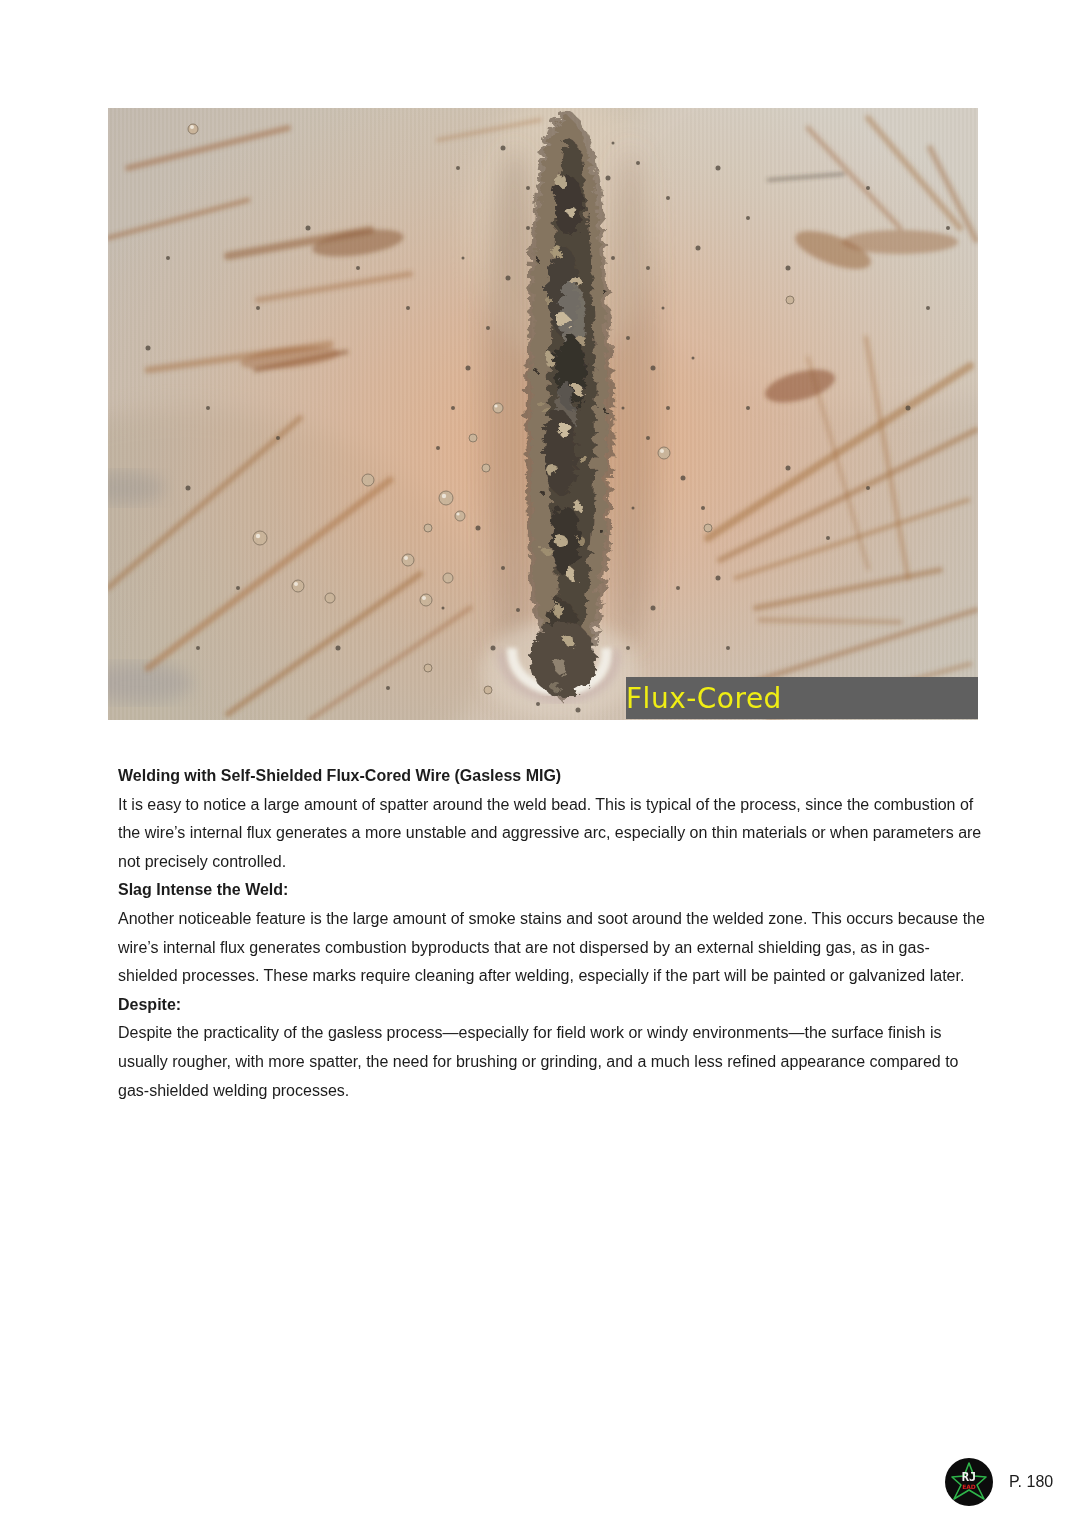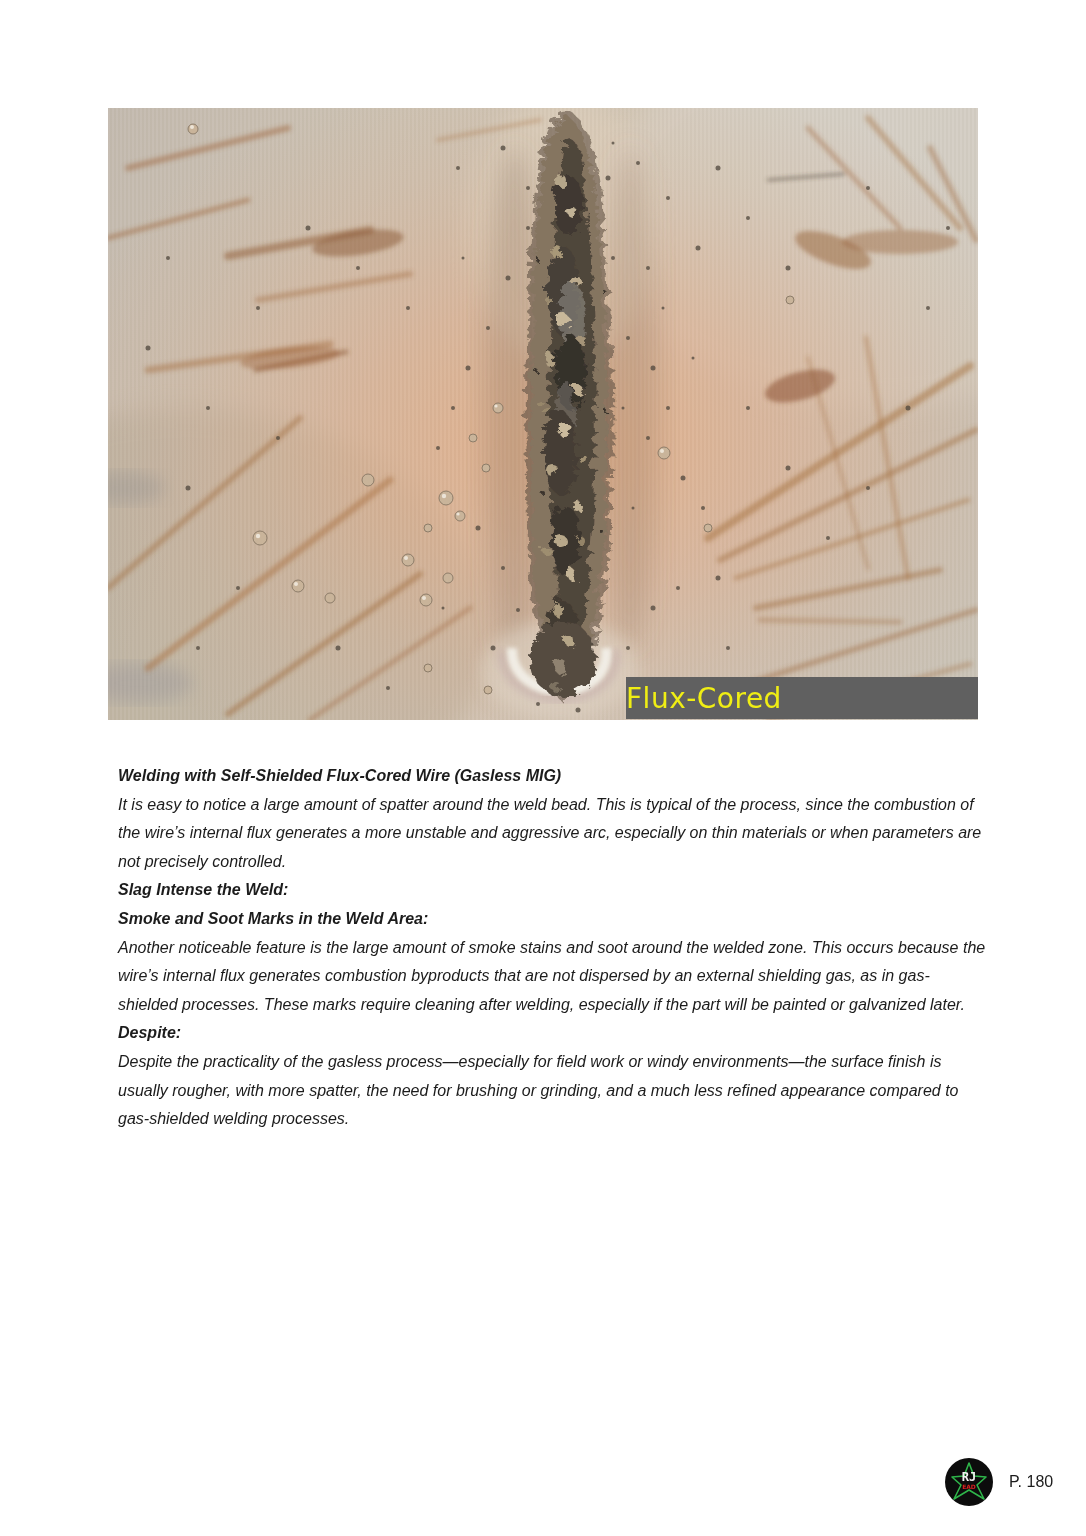--- a/index.html
+++ b/index.html
@@ -32,21 +32,20 @@
     font-size: 28px;
     color: #f0ee14;
     letter-spacing: 0.5px;
   }
 
   
   .article {
     position: absolute;
     left: 118px; top: 762px;
     width: 868px;
-    font-style: italic;
     font-size: 16px;
     line-height: 28.6px;
     color: #1c1c1c;
   }
   .article h3, .article p { margin: 0; padding: 0; font-size: 16px; font-weight: normal; }
   .article h3.bold { font-weight: bold; }
 
   
   .footer {
     position: absolute;
@@ -313,21 +312,20 @@
   <section>
     <h3 class="bold">Welding with Self-Shielded Flux-Cored Wire (Gasless MIG)</h3>
   </section>
   <section>
     <p>It is easy to notice a large amount of spatter around the weld bead. This is typical of the process, since the combustion of the wire’s internal flux generates a more unstable and aggressive arc, especially on thin materials or when parameters are not precisely controlled.</p>
   </section>
   <section>
     <h3 class="bold">Slag Intense the Weld:</h3>
   </section>
   <section>
-    <h3 class="bold">Smoke and Soot Marks in the Weld Area:</h3>
     <p>Another noticeable feature is the large amount of smoke stains and soot around the welded zone. This occurs because the wire’s internal flux generates combustion byproducts that are not dispersed by an external shielding gas, as in gas-shielded processes. These marks require cleaning after welding, especially if the part will be painted or galvanized later.</p>
   </section>
   <section>
     <h3 class="bold">Despite:</h3>
     <p>Despite the practicality of the gasless process—especially for field work or windy environments—the surface finish is usually rougher, with more spatter, the need for brushing or grinding, and a much less refined appearance compared to gas-shielded welding processes.</p>
   </section>
 </div>
 
 <div class="footer">
   <svg width="50" height="50" viewBox="0 0 50 50" role="img">

